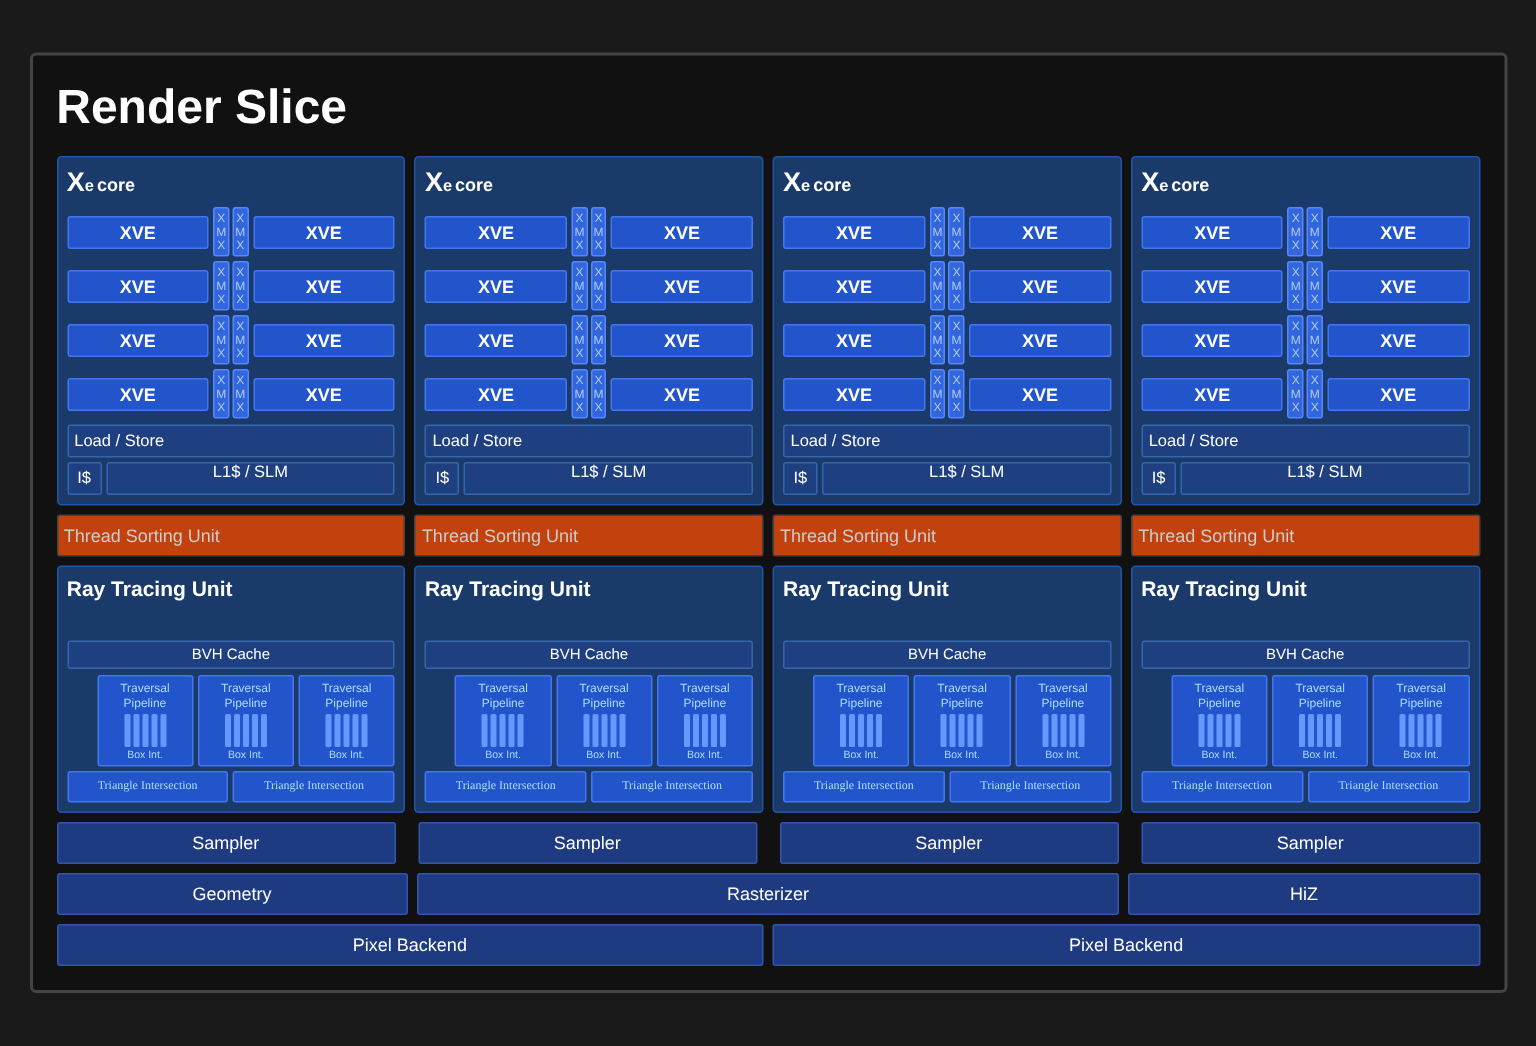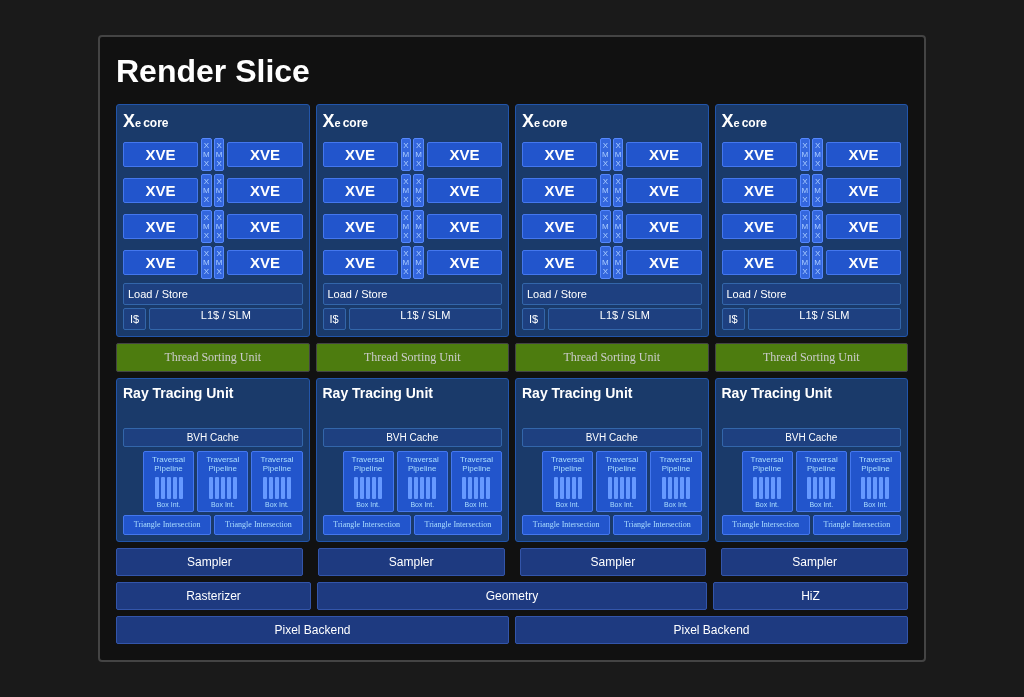--- a/index.html
+++ b/index.html
@@ -9,21 +9,21 @@
       display: flex;
       justify-content: center;
       align-items: center;
       min-height: 100vh;
     }
     .main-container {
       background: #111;
       border: 2px solid #444;
       border-radius: 4px;
       padding: 16px;
-      width: 828px;
+      width: 985px;
     }
     .page-title {
       color: #fff;
       font-size: 32px;
       font-weight: bold;
       margin-bottom: 14px;
     }
     
     .xe-grid {
       display: grid;
@@ -50,21 +50,21 @@
       grid-template-columns: 1fr auto 1fr;
       gap: 3px;
       margin-bottom: 3px;
       align-items: center;
     }
     .xve-cell {
       background: #2255cc;
       border: 1px solid #4477ee;
       border-radius: 2px;
       color: #fff;
-      font-size: 15px;
+      font-size: 12px;
       text-align: center;
       padding: 3px 2px;
       font-weight: bold;
     }
     .xmx-group {
       display: grid;
       grid-template-columns: repeat(2, 1fr);
       gap: 2px;
     }
     .xmx-cell {
@@ -110,28 +110,27 @@
       border-radius: 2px;
     }
     
     .tsu-grid {
       display: grid;
       grid-template-columns: repeat(4, 1fr);
       gap: 6px;
       margin-bottom: 6px;
     }
     .tsu-cell {
-      background: #4d7c0f;
+      background: #c2410c;
       border: 1.5px solid #444;
       color: #ccc;
       font-size: 12px;
-      text-align: center;
+      text-align: left;
       padding: 6px 4px;
       border-radius: 2px;
-      font-family: Liberation Serif, serif;
     }
     
     .rt-grid {
       display: grid;
       grid-template-columns: repeat(4, 1fr);
       gap: 6px;
       margin-bottom: 6px;
     }
     .rt-block {
       background: #1a3a6a;
@@ -642,22 +641,22 @@
   </div>
 
   <div class="sampler-grid">
     <div class="sampler-cell">Sampler</div>
     <div class="sampler-cell">Sampler</div>
     <div class="sampler-cell">Sampler</div>
     <div class="sampler-cell">Sampler</div>
   </div>
 
   <div class="geo-rast-row">
+    <div class="geo-rast-cell">Geometry</div>
     <div class="geo-rast-cell">Rasterizer</div>
-    <div class="geo-rast-cell">Geometry</div>
     <div class="geo-rast-cell">HiZ</div>
   </div>
 
   <div class="pixel-row">
     <div class="pixel-cell">Pixel Backend</div>
     <div class="pixel-cell">Pixel Backend</div>
   </div>
 </div>
 
 </body></html>

